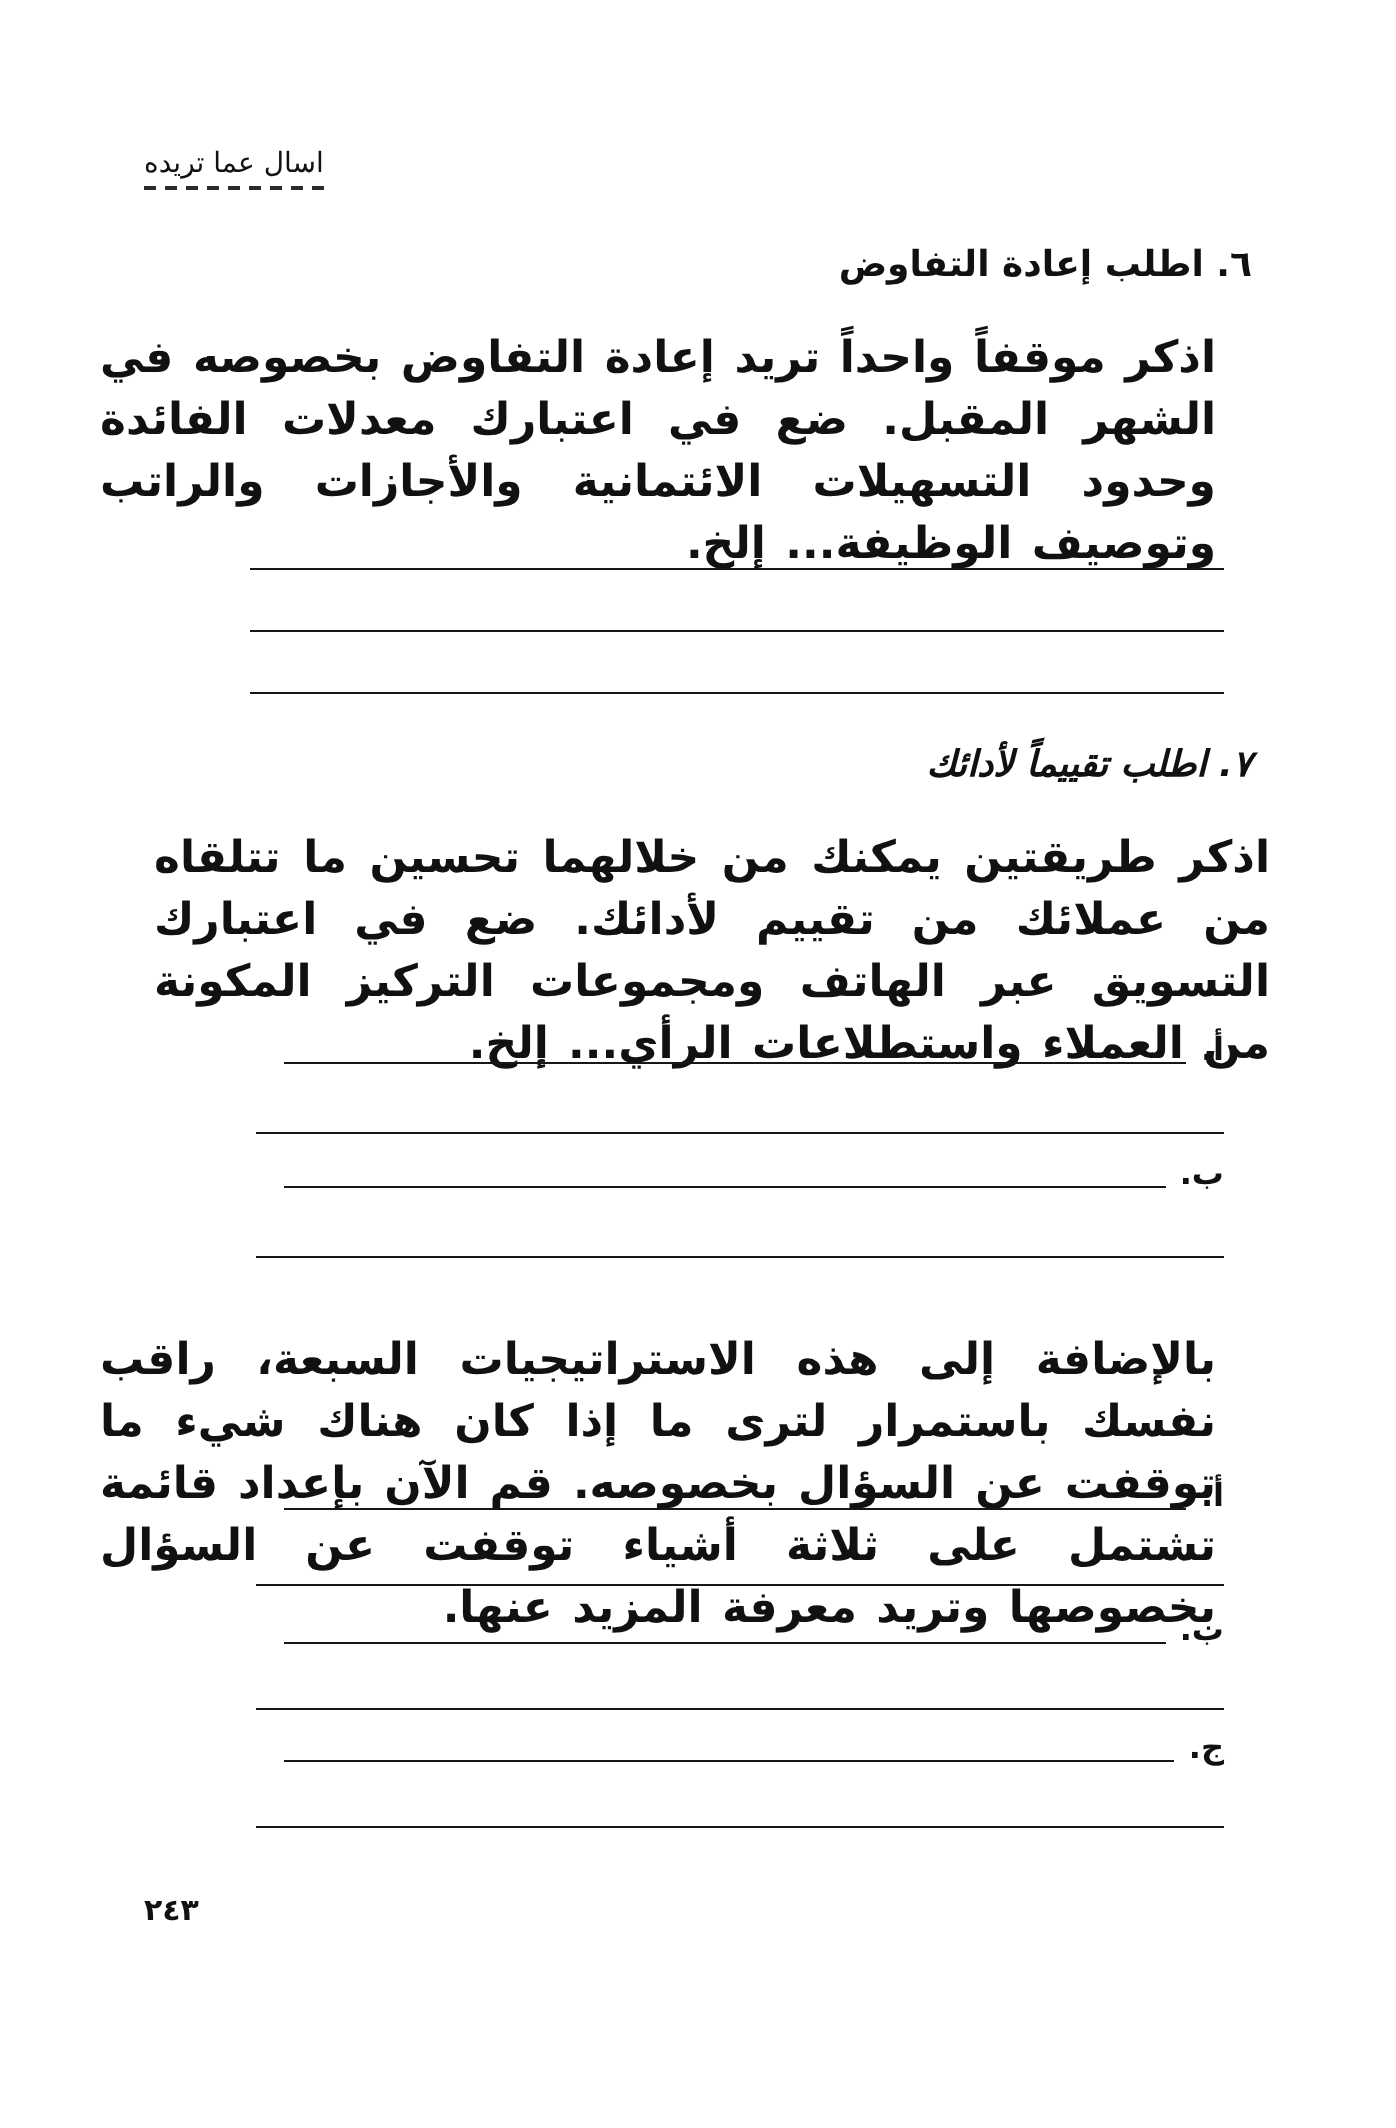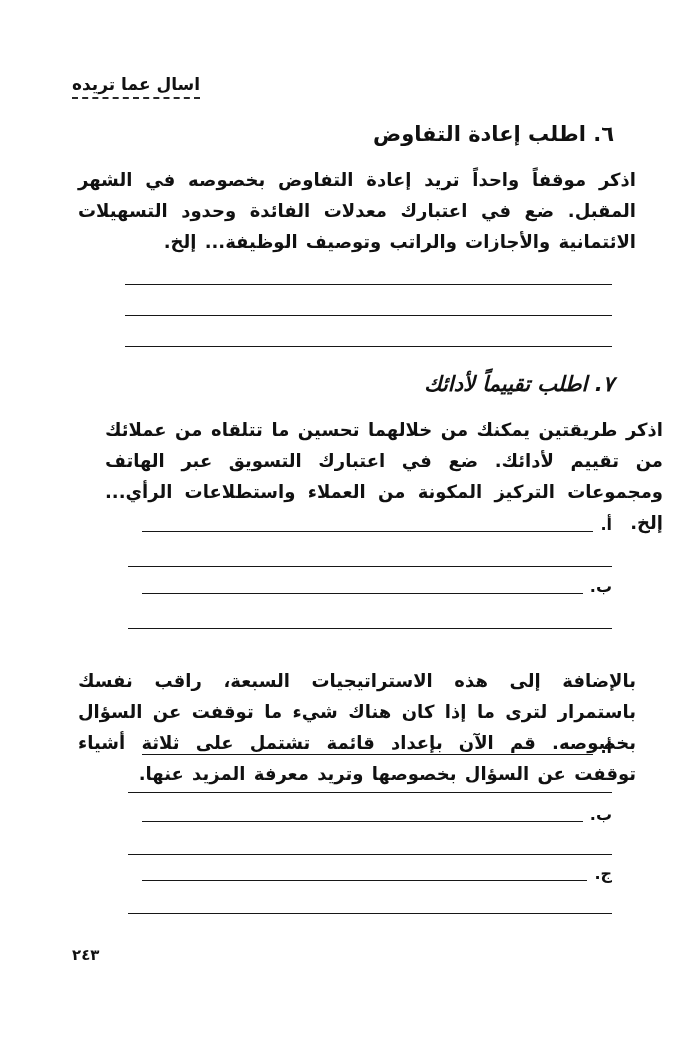--- a/index.html
+++ b/index.html
@@ -8,41 +8,41 @@
     width:698px;height:1064px;
     margin:0 auto;
     background:#ffffff;
     font-family:"DejaVu Sans", sans-serif;
     color:#111;
     overflow:hidden;
   }
   
   .running-header{
     position:absolute;left:72px;top:74px;
-    font-size:17px;font-weight:700;
+    font-size:14px;font-weight:400;
     direction:rtl;
     padding-bottom:3px;
     border-bottom:2px dashed #2a2a2a;
   }
   
   .sec-heading{
-    position:absolute;right:84px;
+    position:absolute;right:72px;
     direction:rtl;text-align:center;
-    font-size:21px;font-weight:800;
+    font-size:18px;font-weight:800;
     letter-spacing:0;
     white-space:nowrap;
   }
   .h6{top:122px;}
   .h7{top:372px;font-style:italic;}
   
   .para{
-    position:absolute;left:78px;width:558px;
+    position:absolute;left:50px;width:558px;
     direction:rtl;
     text-align:justify;
-    font-size:18px;font-weight:700;
+    font-size:22px;font-weight:700;
     line-height:31px;
     word-spacing:2px;
   }
   .p1{top:164px;}
   .p2{top:414px;margin-left:27px;}
   .p3{top:642px;margin-top:23px;}
   
   .rule{
     position:absolute;height:0;
     border-bottom:1.7px solid #171717;

